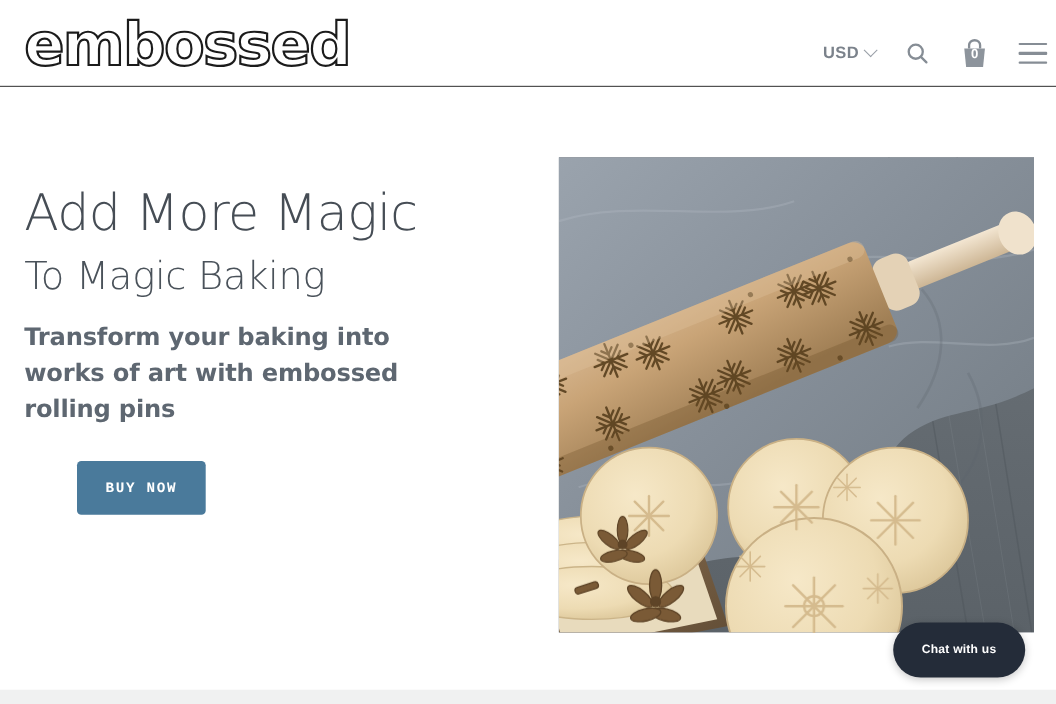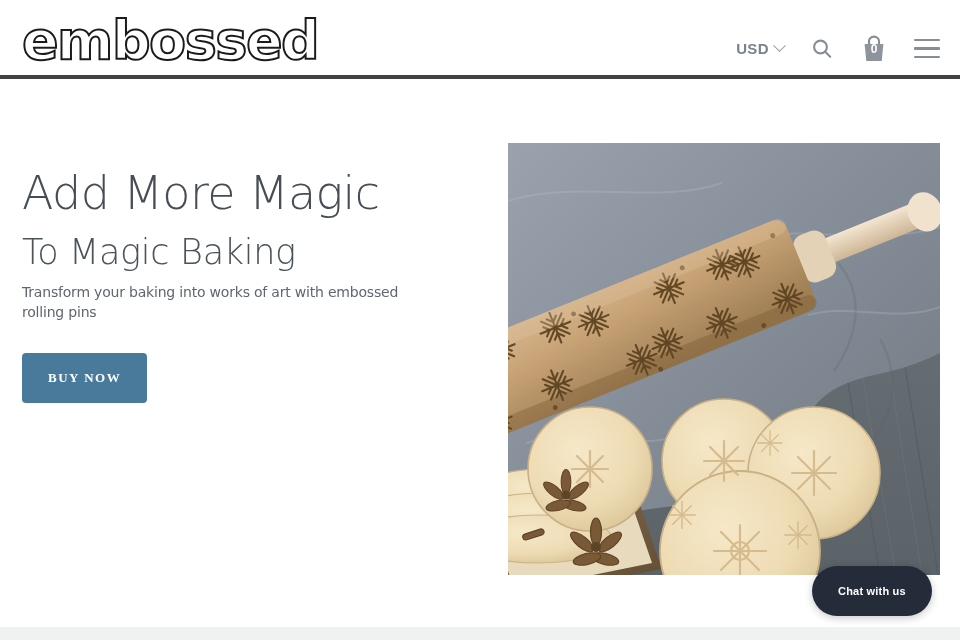--- a/index.html
+++ b/index.html
@@ -7,34 +7,34 @@
     width: 960px; height: 640px;
     background: #ffffff;
     font-family: "Liberation Sans", sans-serif;
     overflow: hidden;
   }
   .page { position: relative; width: 960px; height: 640px; background:#fff; }
 
   
   .header {
     position: absolute; left:0; top:0; width:960px; height:79px;
-    background:#ffffff; border-bottom:4px solid #404040;
+    background:#ffffff; border-bottom:1px solid #404040;
   }
   .logo {
     position:absolute; left:22px; top:14px;
     font-family:"DejaVu Sans", sans-serif;
     font-size:54px; font-weight:700; letter-spacing:-1.5px;
     color:#ffffff;
     -webkit-text-stroke:2px #1b1b1b;
     line-height:1;
     white-space:nowrap;
     cursor:pointer;
   }
   .header-actions {
-    position:absolute; right:20px; top:0; height:97px;
+    position:absolute; right:8px; top:0; height:97px;
     display:flex; align-items:center; gap:26px;
   }
   .currency {
     display:flex; align-items:center; gap:6px;
     color:#7b828b; font-size:15px; font-weight:700; letter-spacing:.4px;
     cursor:pointer;
   }
   .chev { width:9px; height:9px; border-right:1.6px solid #9aa0a8; border-bottom:1.6px solid #9aa0a8;
           transform:rotate(45deg) translate(-2px,-2px); }
   .ic { display:flex; align-items:center; justify-content:center; cursor:pointer; }
@@ -55,31 +55,32 @@
     font-size:46px; font-weight:300; color:#464d55;
     letter-spacing:-0.6px; line-height:1.06; white-space:nowrap;
   }
   .h2 {
     font-family:"DejaVu Sans", sans-serif;
     margin-top:16px;
     font-size:35px; font-weight:300; color:#4a525a;
     letter-spacing:-0.3px; line-height:1.08; white-space:nowrap;
   }
   .lede {
-    margin-top:10px; width:400px;
+    margin-top:20px; width:400px;
     font-family:"DejaVu Sans", sans-serif;
-    font-size:14px; font-weight:400; color:#5e6771;
+    font-size:22px; font-weight:700; color:#5e6771;
     line-height:1.48; letter-spacing:-0.2px;
   }
   .cta {
     display:inline-block; margin-top:30px;
     background:#4a7a9b; color:#ffffff;
     font-size:13px; font-weight:700; letter-spacing:1.5px;
     padding:17px 26px; border:none; border-radius:4px; cursor:pointer;
-    font-family:Liberation Serif, serif;
+    font-family:Liberation Mono, monospace;
+    margin-left:48px;
   }
 
   
   .photo {
     position:absolute; left:508px; top:46px; width:432px; height:432px;
     overflow:hidden; background:#8d949c;
   }
   .photo svg { display:block; width:432px; height:432px; }
 
   

